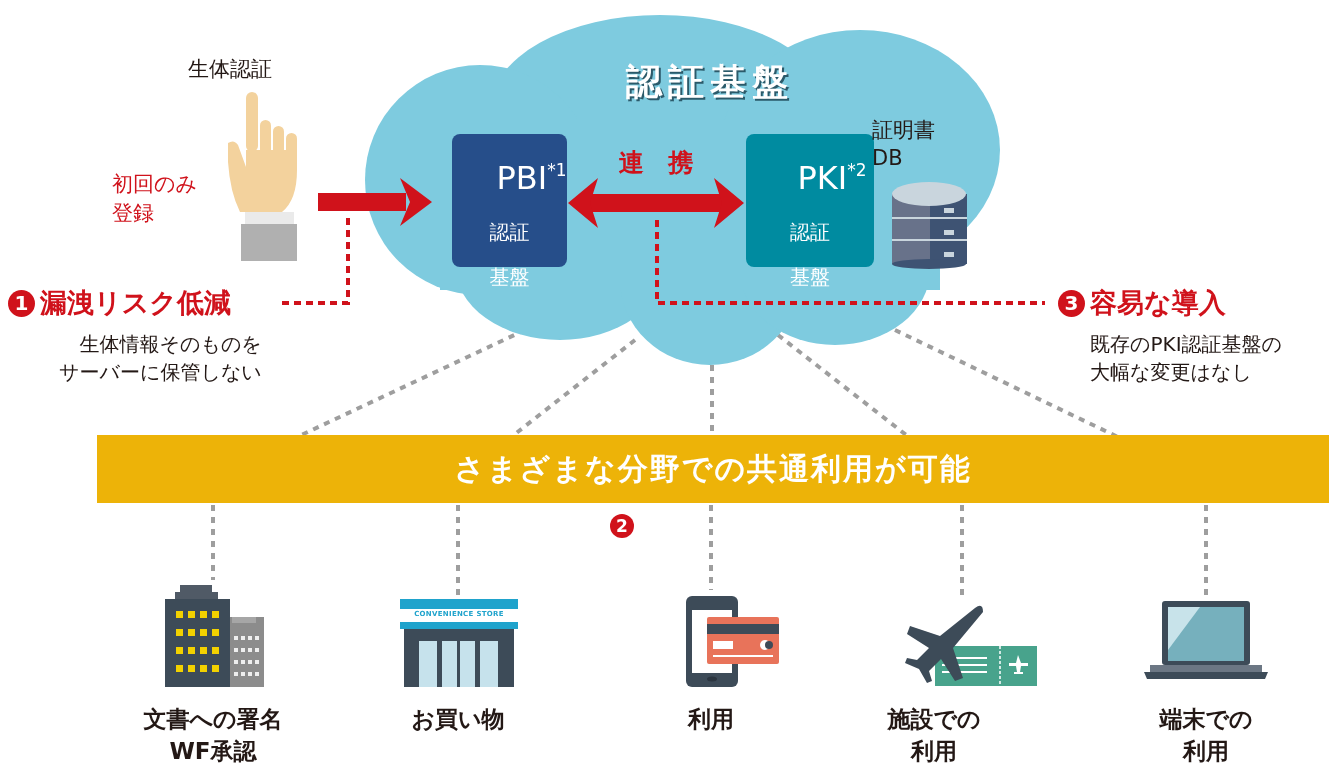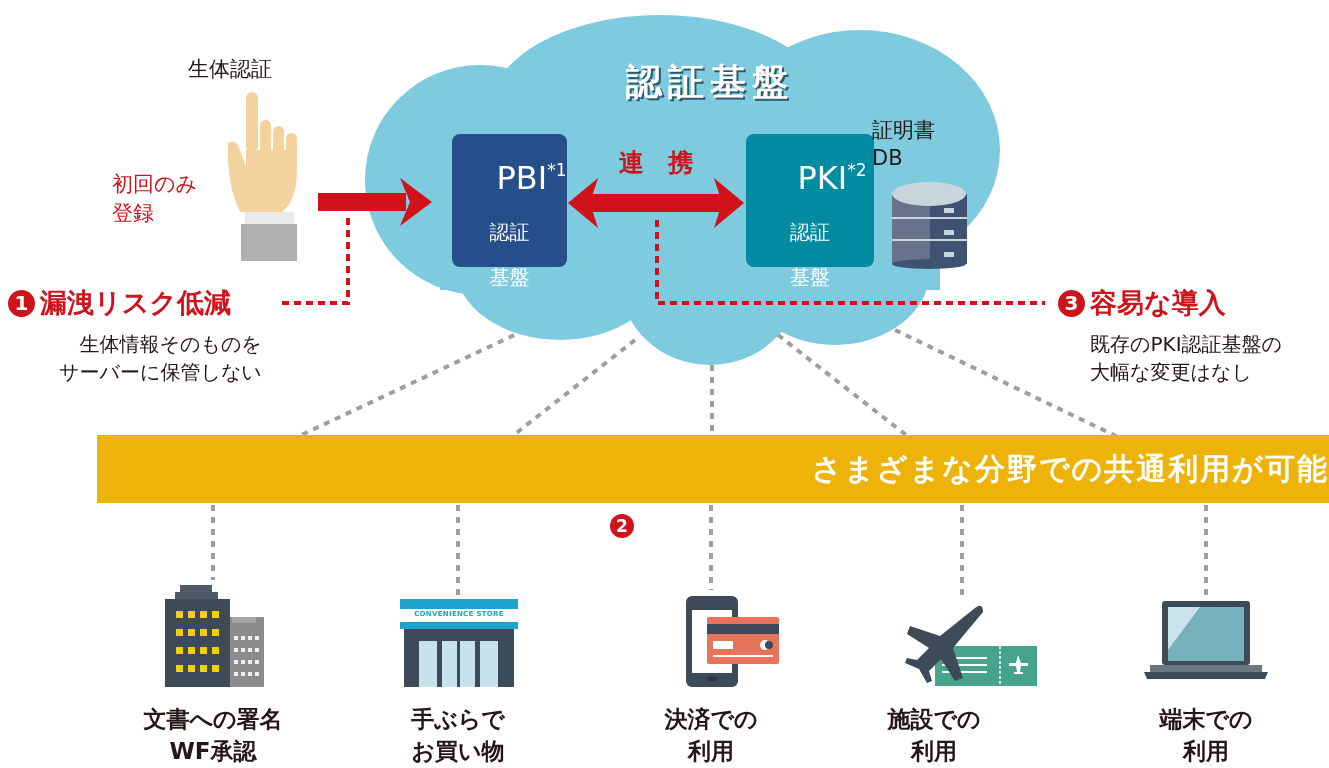--- a/index.html
+++ b/index.html
@@ -24,21 +24,21 @@
   .num { display:inline-block; width:27px; height:27px; border-radius:50%; background:#d0121b; color:#fff;
          font-size:20px; line-height:27px; text-align:center; margin-right:5px; font-weight:bold; }
   .p1 { left:8px; top:285px; }
   .p3 { left:1058px; top:285px; }
   .p2 { left:610px; top:514px; font-size:25px; }
   .p2 .num { width:24px; height:24px; line-height:24px; font-size:17px; }
   .desc { font-size:20px; line-height:28px; }
   .d1 { left:59px; top:330px;text-align:right; }
   .d3 { left:1090px; top:330px; }
   .band { left:97px; top:435px; width:1232px; height:68px; background:#edb308; color:#fff;
-          font-size:30px; font-weight:bold; text-align:right; line-height:68px; letter-spacing:2px; }
+          font-size:30px; font-weight:bold; text-align:center; line-height:68px; letter-spacing:2px; }
   .label { font-size:23px; font-weight:bold; text-align:center; line-height:32px; width:200px; }
 </style>
 </head>
 <body>
 
 <svg class="layer" width="1329" height="768">
 
   <g stroke="#9e9e9e" stroke-width="4" stroke-dasharray="6,6" fill="none">
     <line x1="525" y1="330" x2="295" y2="438"></line>
     <line x1="635" y1="340" x2="510" y2="438"></line>
@@ -239,25 +239,23 @@
 
 <div class="abs point p2">
   <span class="num">2</span>
 </div>
 
 <div class="abs label" style="left:113px;top:703px;">
   <div>文書への署名</div>
   <div>WF承認</div>
 </div>
 <div class="abs label" style="left:358px;top:703px;">
-  <div>手ぶらで</div>
   <div>お買い物</div>
 </div>
 <div class="abs label" style="left:611px;top:703px;">
-  <div>決済での</div>
   <div>利用</div>
 </div>
 <div class="abs label" style="left:834px;top:703px;">
   <div>施設での</div>
   <div>利用</div>
 </div>
 <div class="abs label" style="left:1106px;top:703px;">
   <div>端末での</div>
   <div>利用</div>
 </div>

